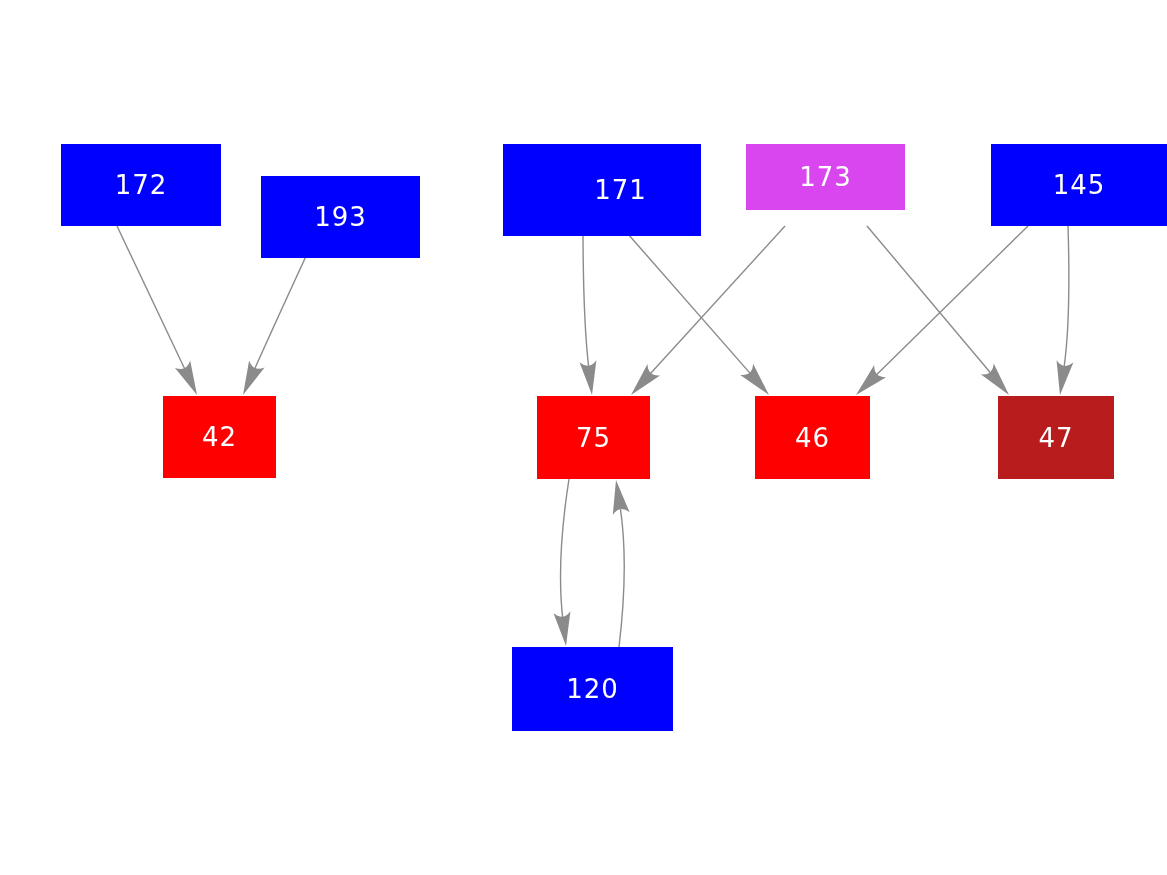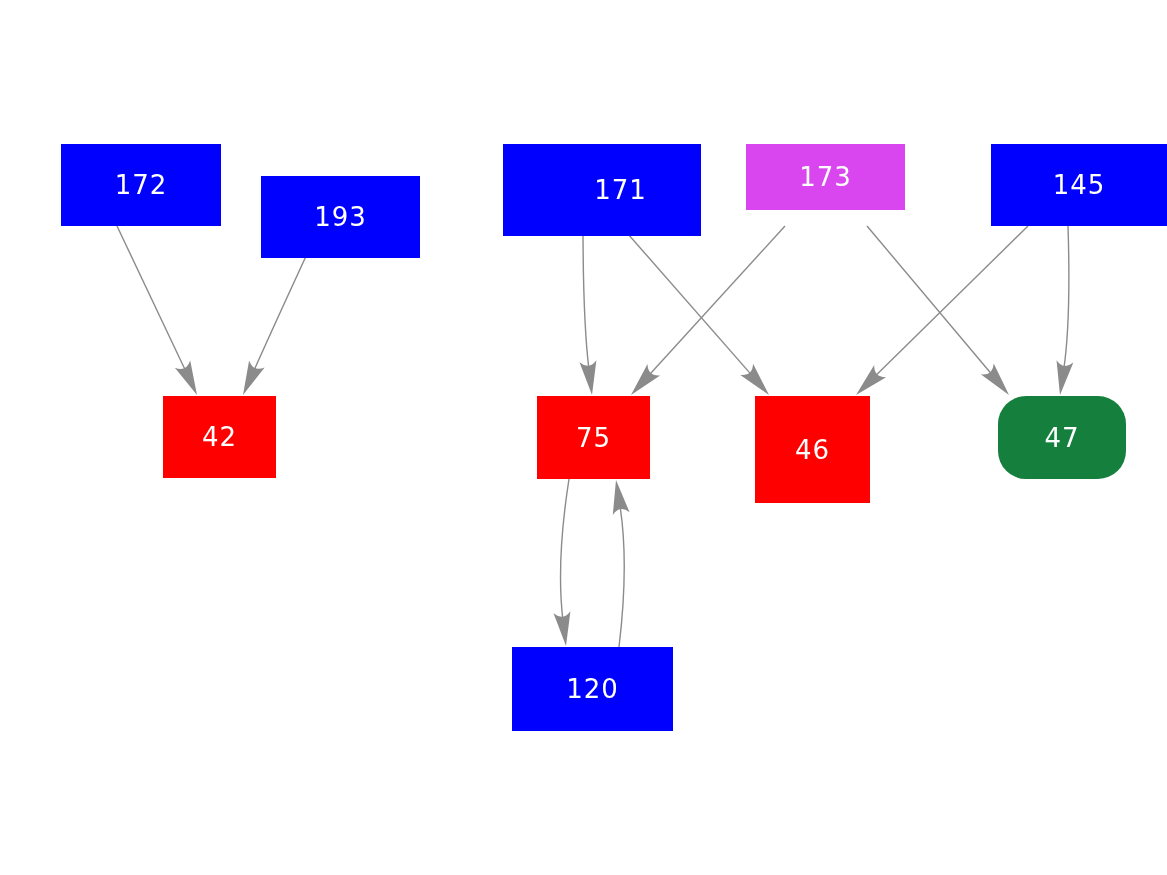--- a/index.html
+++ b/index.html
@@ -90,23 +90,23 @@
       </div>
       <div class="node" style="left: 991px; top: 144px; width: 176px; height: 82px; background: rgb(0, 0, 255);">
         <span>145</span>
       </div>
       <div class="node" style="left: 163px; top: 396px; width: 113px; height: 82px; background: rgb(255, 0, 0);">
         <span>42</span>
       </div>
       <div class="node" style="left: 537px; top: 396px; width: 113px; height: 83px; background: rgb(255, 0, 0);">
         <span>75</span>
       </div>
-      <div class="node" style="left: 755px; top: 396px; width: 115px; height: 107px; background: rgb(255, 0, 0);">
+      <div class="node" style="left: 755px; top: 396px; width: 115px; height: 83px; background: rgb(255, 0, 0);">
         <span>46</span>
       </div>
-      <div class="node" style="left: 998px; top: 396px; width: 128px; height: 83px; background: #15803d; border-radius: 28px;">
+      <div class="node" style="left: 998px; top: 396px; width: 116px; height: 83px; background: #b91c1c;">
         <span>47</span>
       </div>
       <div class="node" style="left: 512px; top: 647px; width: 161px; height: 84px; background: rgb(0, 0, 255);">
         <span>120</span>
       </div>
     </div>
 </div>
 
 </body></html>

